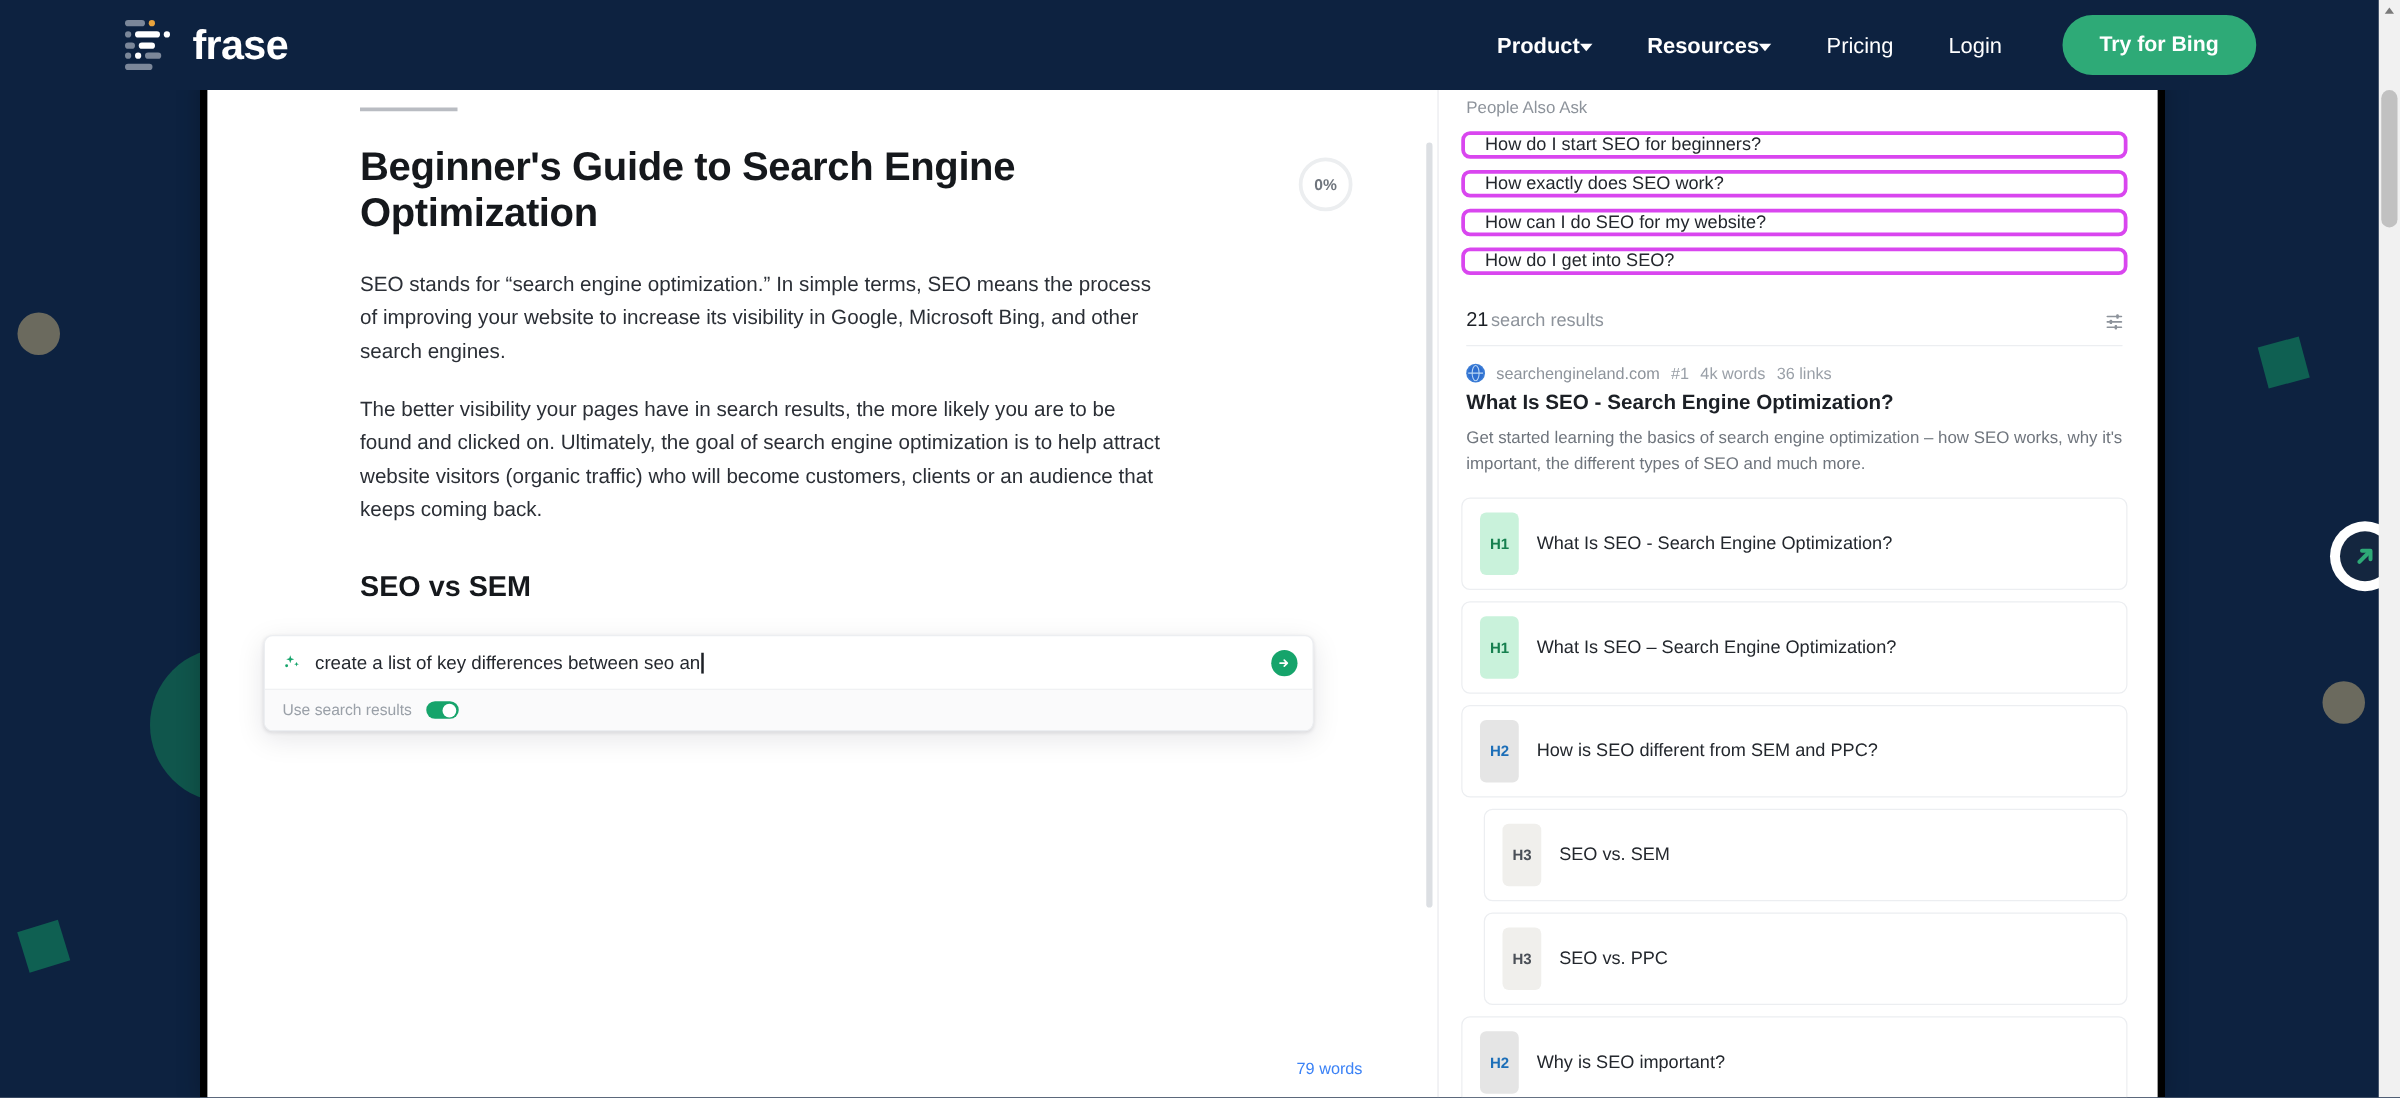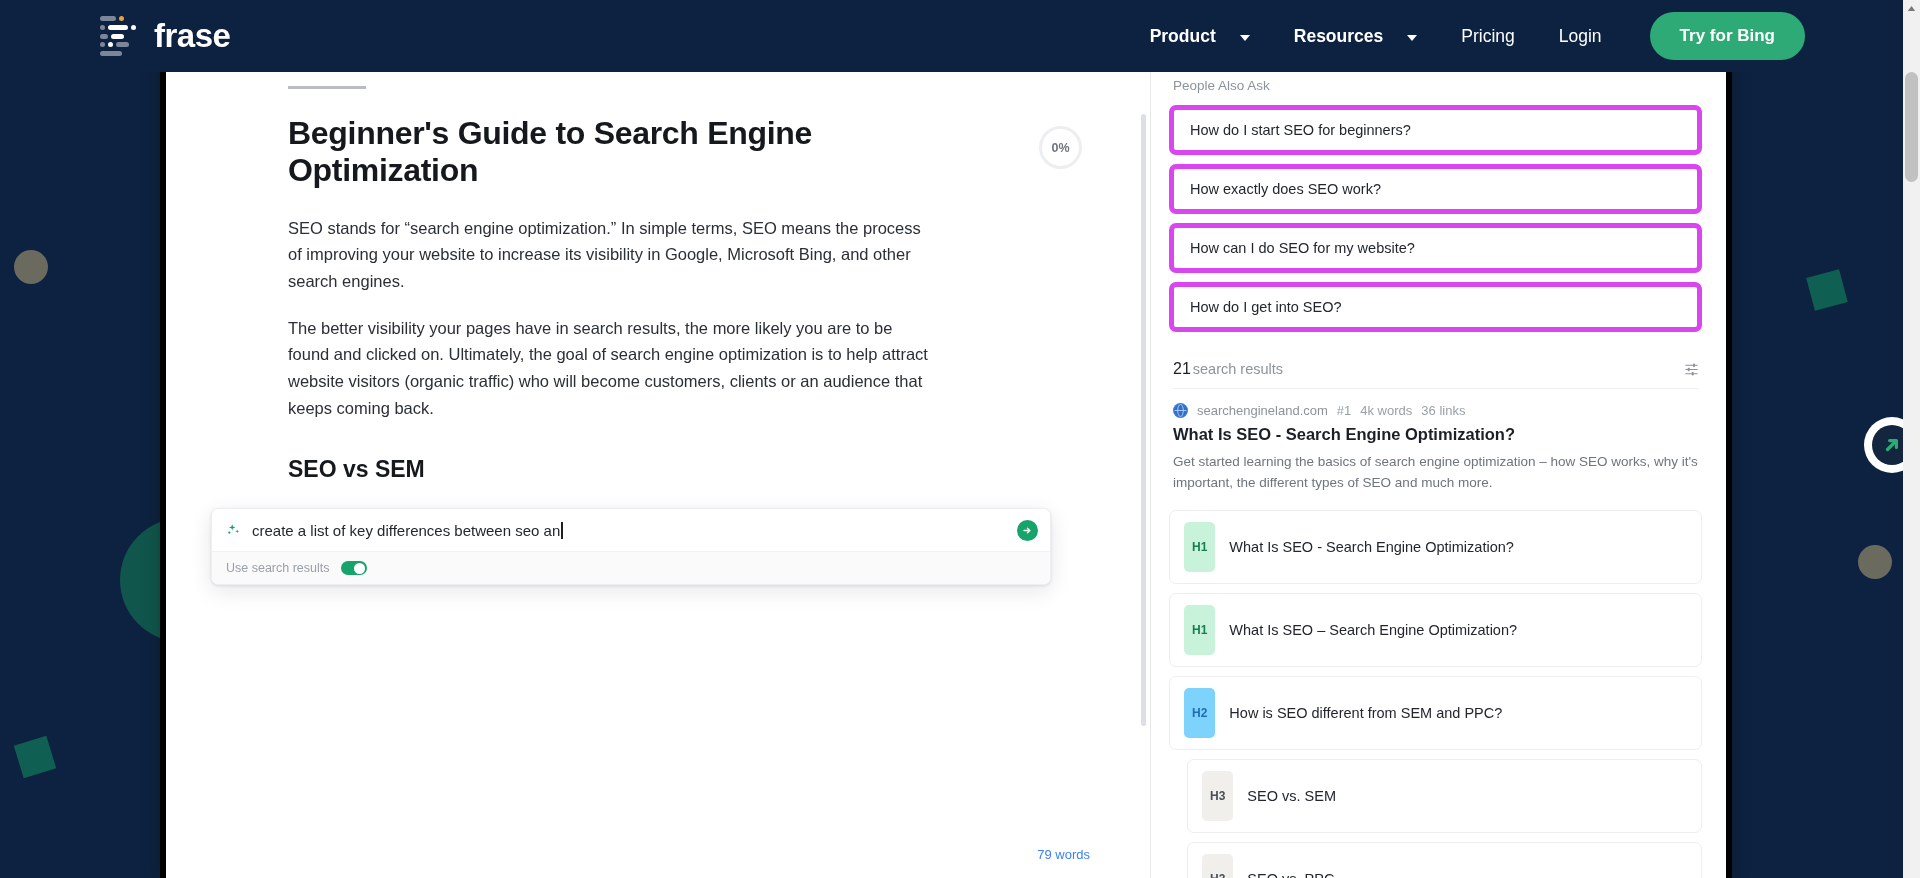--- a/index.html
+++ b/index.html
@@ -87,21 +87,21 @@
     letter-spacing: -0.5px;
   }
 
   .nav-right {
     margin-left: auto; display: flex; align-items: center;
     gap: 0px; margin-right: 115px;
   }
   .nav-item {
     color: #ffffff; font-size: 17.5px; font-weight: 600;
     padding: 8px 22px; cursor: pointer;
-    display: flex; align-items: center; gap: 24px;
+    display: flex; align-items: center; gap: 0;
     white-space: nowrap;
   }
   .nav-item.plain { font-weight: 400; }
   .caret {
     width: 0; height: 0; display: inline-block;
     border-left: 5px solid transparent;
     border-right: 5px solid transparent;
     border-top: 6px solid #ffffff;
     margin-top: 3px;
   }
@@ -241,22 +241,22 @@
     position: relative;
     width: 575px; height: 100%;
     background: #ffffff;
     padding: 22px 24px 0 18px;
     overflow: hidden;
   }
   .paa-title {
     font-size: 13.5px; color: #8d939b; margin: 0 0 12px 4px;
   }
   .paa-item {
-    border: 5px solid #d946ef; border-radius: 7px;
-    padding: 12px 16px; margin-bottom: 9px;
+    border: 3px solid #d946ef; border-radius: 7px;
+    padding: 0 16px; margin-bottom: 9px;
     font-size: 14.5px; color: #23272d; cursor: pointer;
     background: #ffffff;
   }
 
   .results-head {
     display: flex; align-items: center;
     margin: 26px 0 8px 4px;
   }
   .results-count {
     font-size: 16px; font-weight: 400; color: #1c2026; margin-right: 2px;
@@ -297,21 +297,21 @@
     padding: 11px 14px; margin-bottom: 9px;
     cursor: pointer; background: #ffffff;
   }
   .heading-row.indent { margin-left: 18px; }
   .hbadge {
     font-size: 12px; font-weight: 700;
     padding: 18px 8px; border-radius: 5px;
     flex: 0 0 auto; min-width: 29px; text-align: left;
   }
   .hbadge.h1 { background: #c9f2db; color: #16804f; }
-  .hbadge.h2 { background: #7dd3fc; color: #1d6fb8; }
+  .hbadge.h2 { background: #e5e5e5; color: #1d6fb8; }
   .hbadge.h3 { background: #f0efec; color: #4a4f57; }
   .heading-text { font-size: 14.5px; color: #23272d; }
 
   
   #browser-scrollbar {
     position: absolute; right: 0; top: 0;
     width: 17px; height: 878px;
     background: #f1f1f1; z-index: 50;
   }
   #browser-scrollbar .track-arrow {

